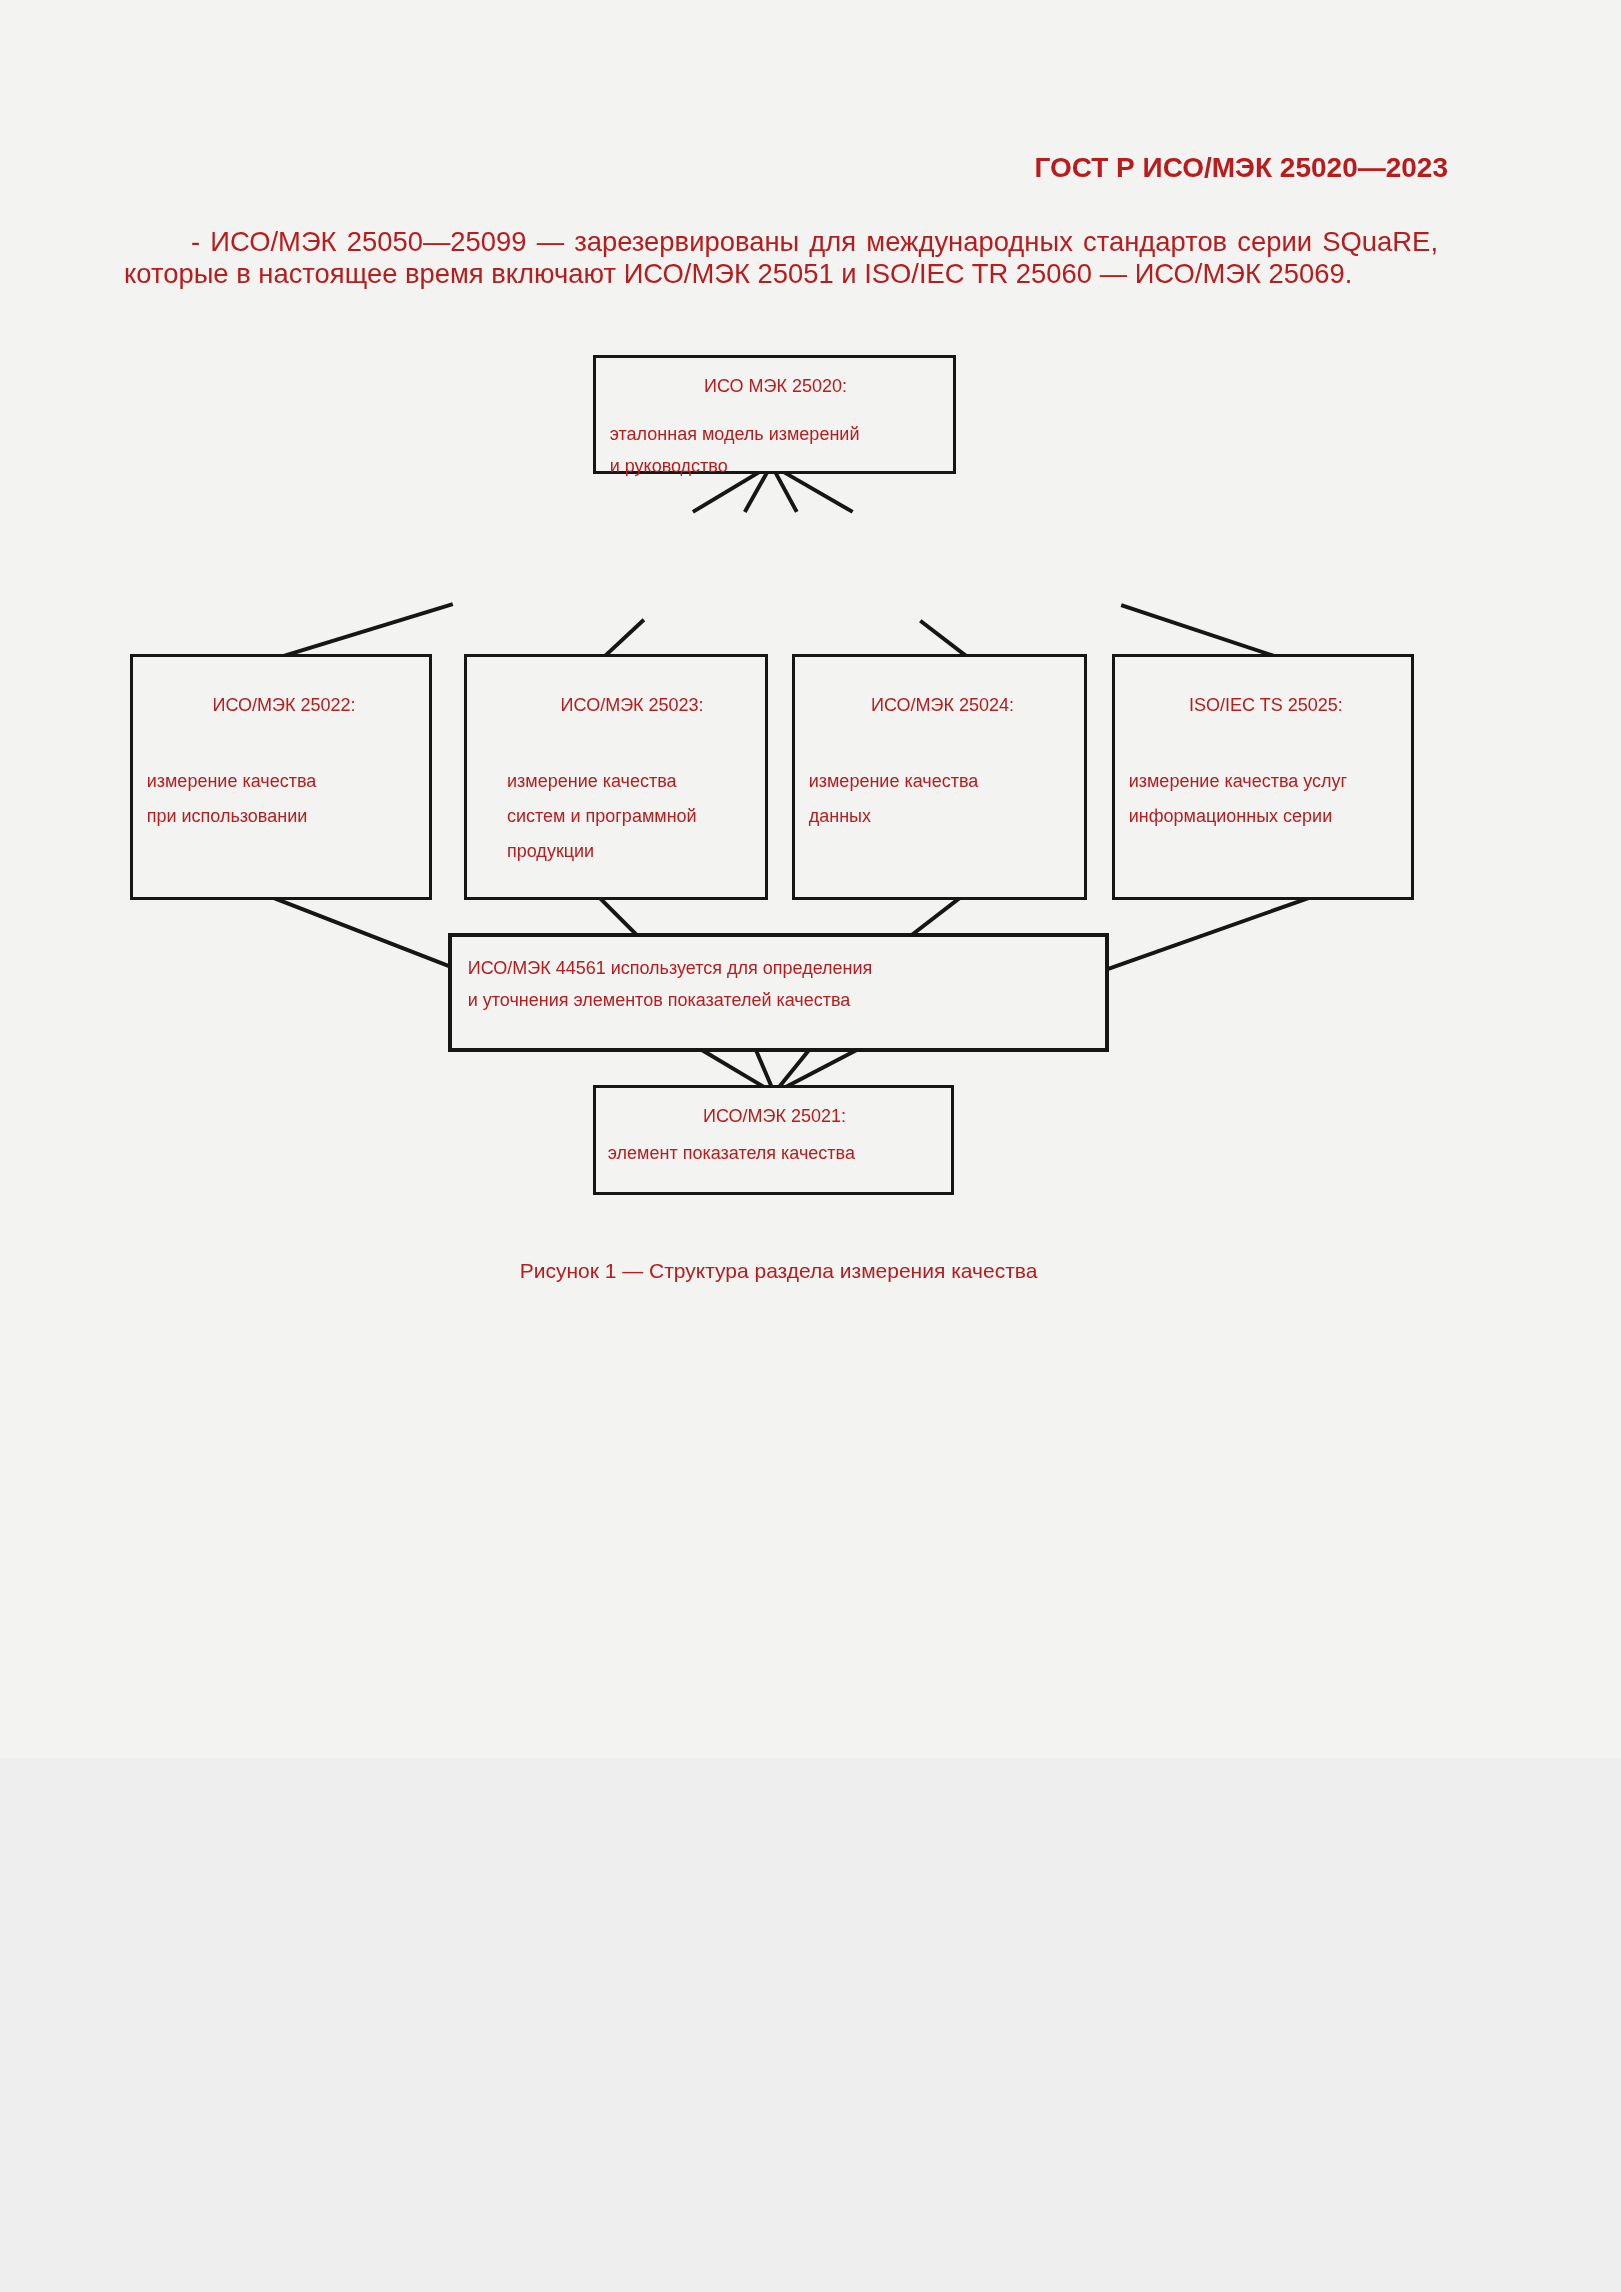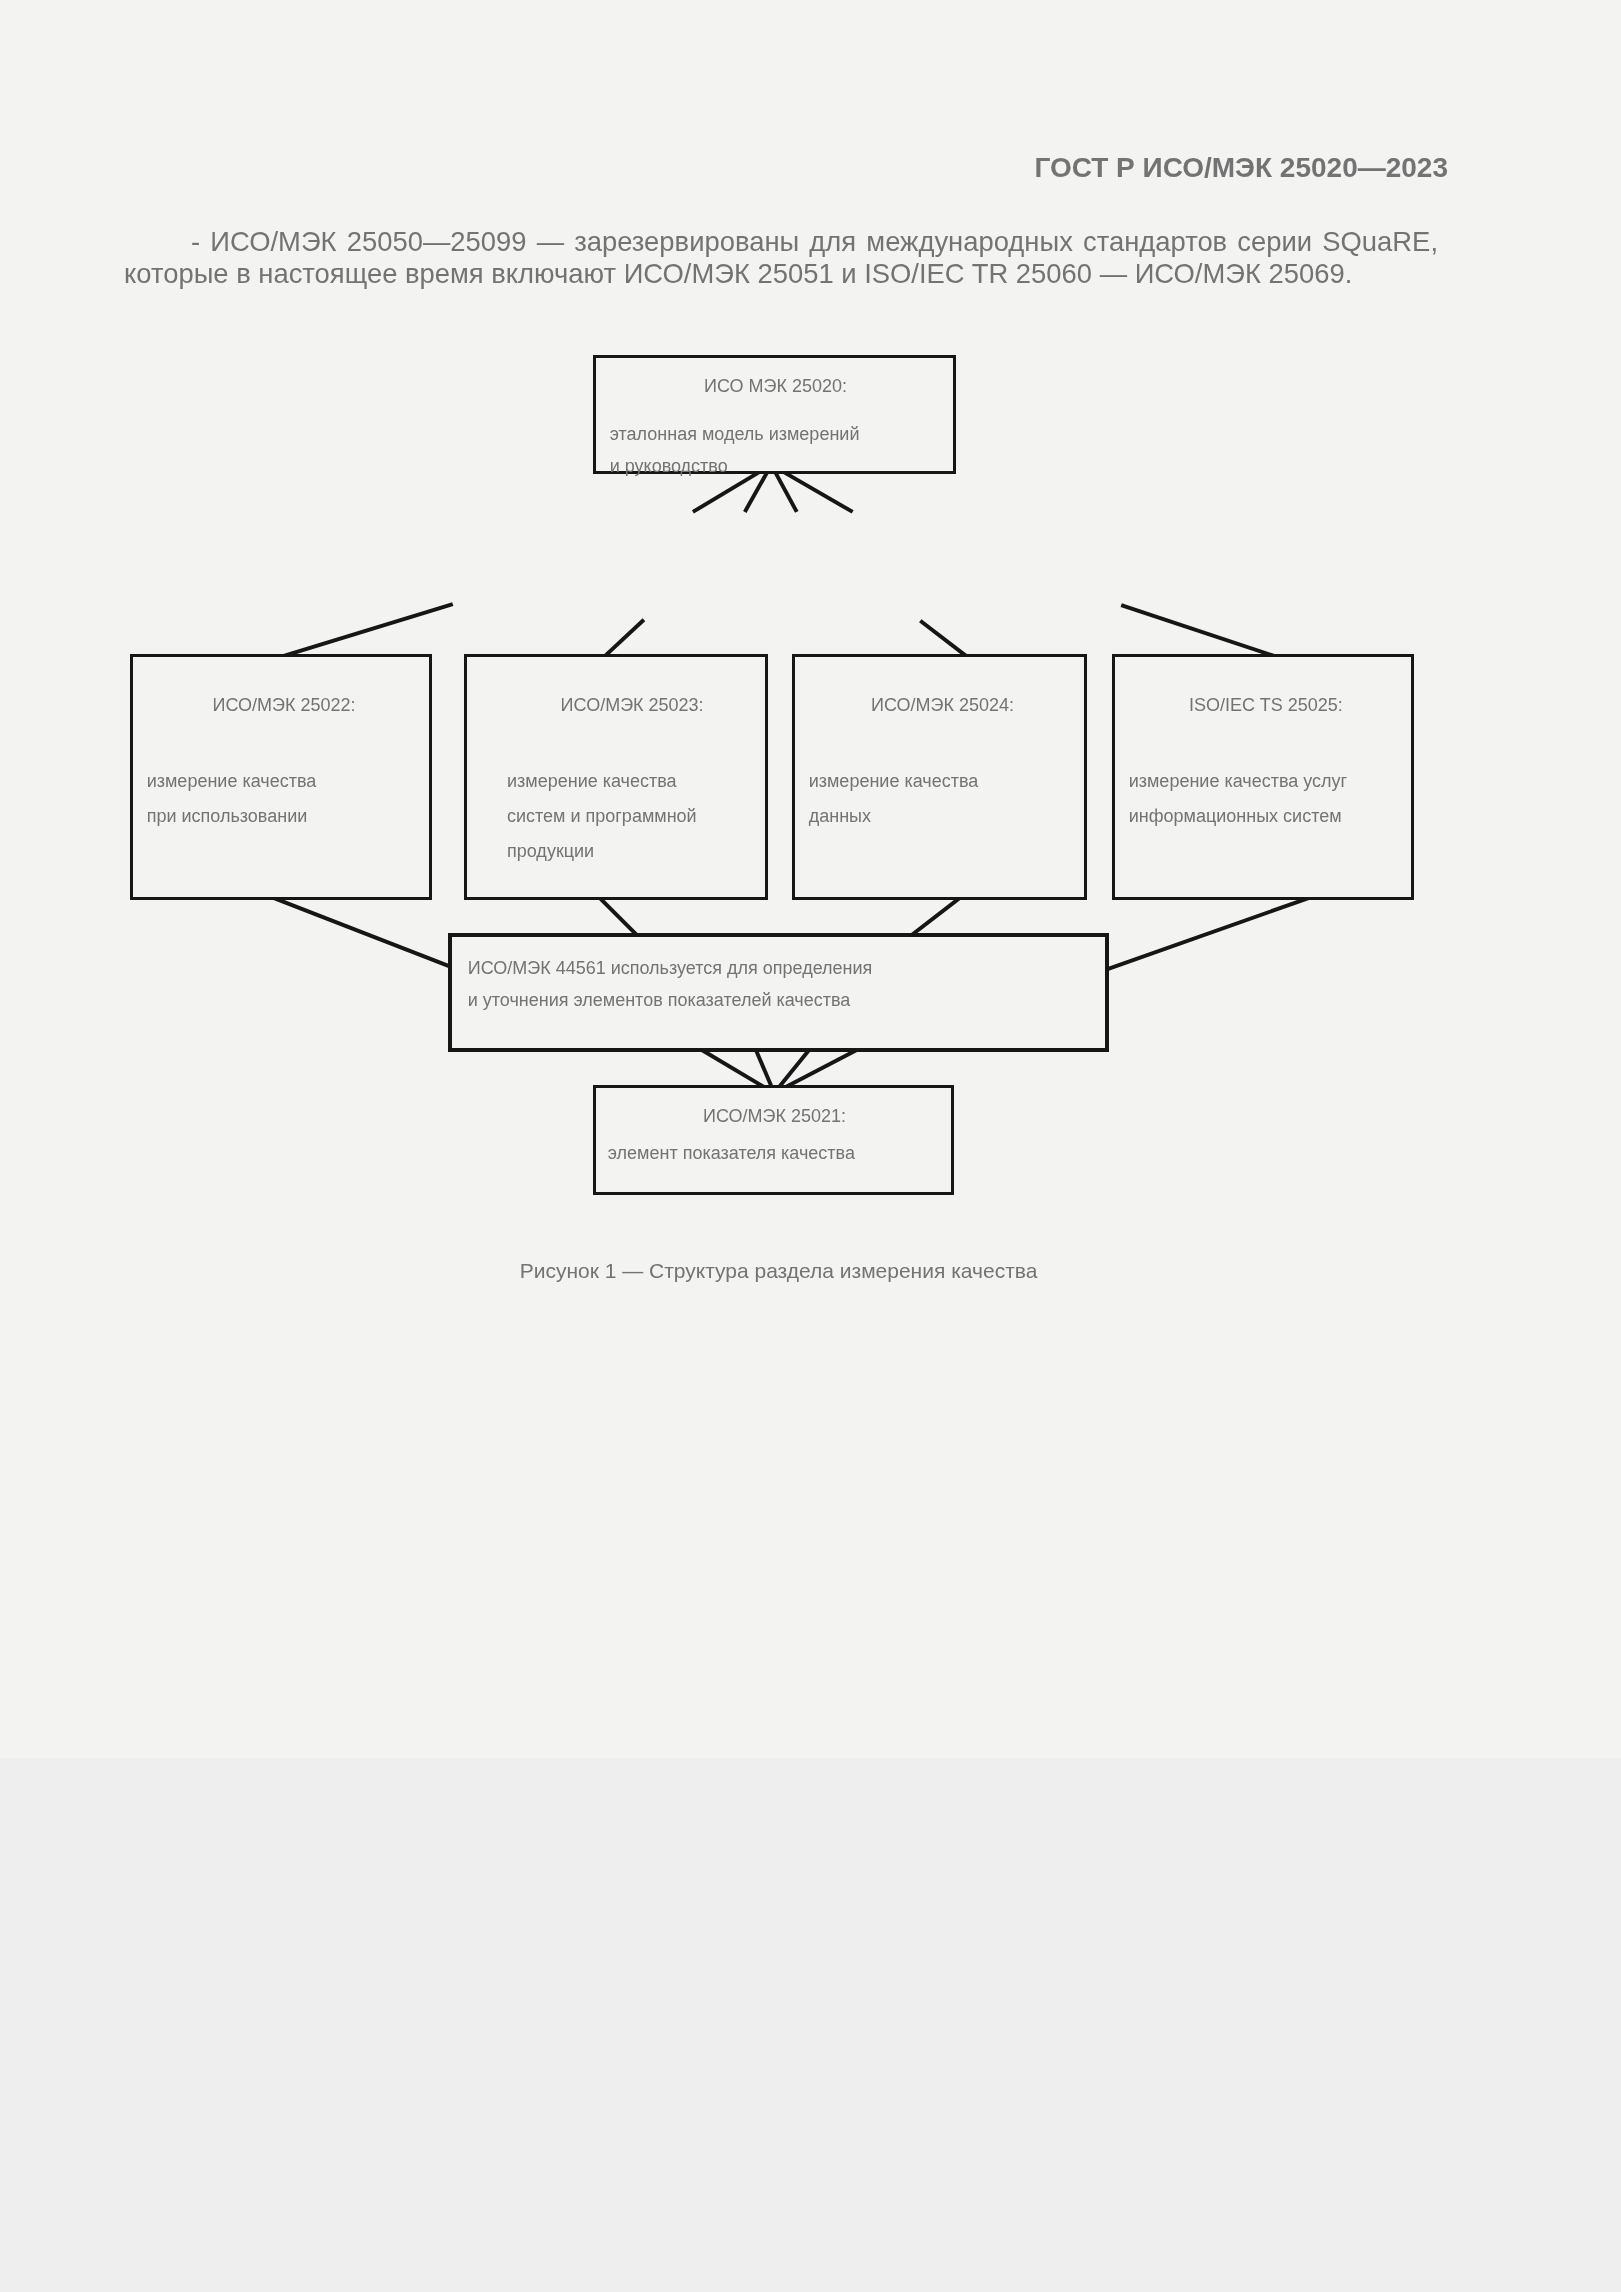--- a/index.html
+++ b/index.html
@@ -6,21 +6,21 @@
     margin: 0;
     padding: 0;
     background: #eeeeee;
   }
   .page {
     position: relative;
     width: 1621px;
     height: 1758px;
     background: #f3f3f2;
     font-family: "Liberation Sans", sans-serif;
-    color: #737373;
+    color: #b91c1c;
     overflow: hidden;
   }
   .page-header {
     position: absolute;
     top: 152px;
     right: 173px;
     font-size: 28px;
     font-weight: 700;
     white-space: nowrap;
   }
@@ -178,21 +178,21 @@
     <div class="body">
       <div>измерение качества</div>
       <div>данных</div>
     </div>
   </div>
 
   <div class="dbox box-std box-std-4">
     <div class="title">ISO/IEC TS 25025:</div>
     <div class="body">
       <div>измерение качества услуг</div>
-      <div>информационных систем</div>
+      <div>информационных серии</div>
     </div>
   </div>
 
   <div class="dbox box-wide box-usage">
     <div>ИСО/МЭК 44561 используется для определения</div>
     <div>и уточнения элементов показателей качества</div>
   </div>
 
   <div class="dbox box-bottom">
     <div class="title">ИСО/МЭК 25021:</div>

